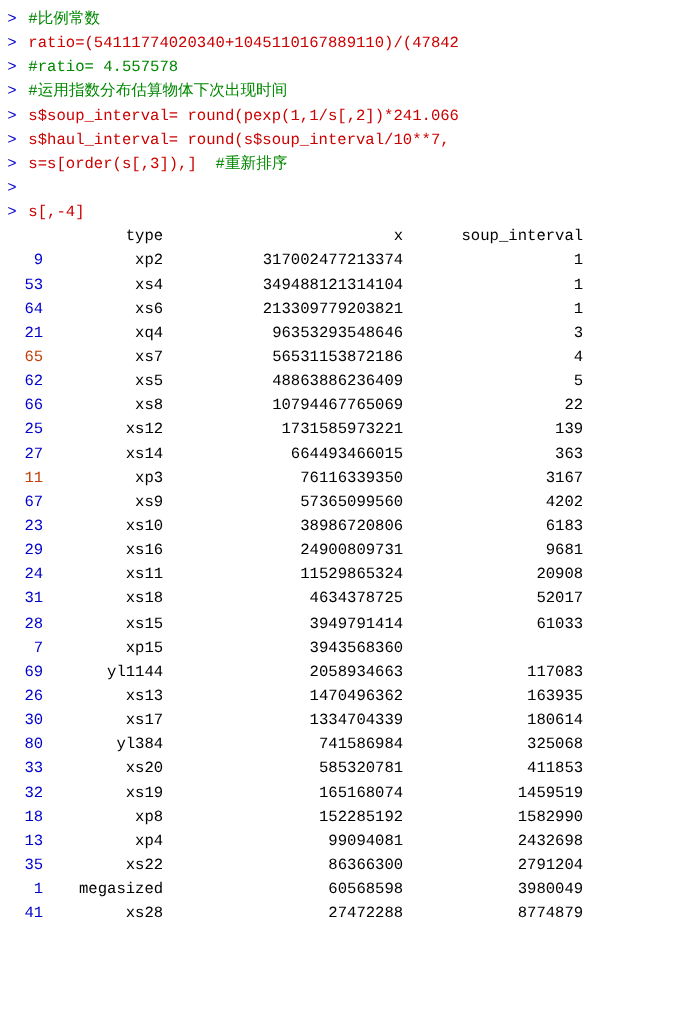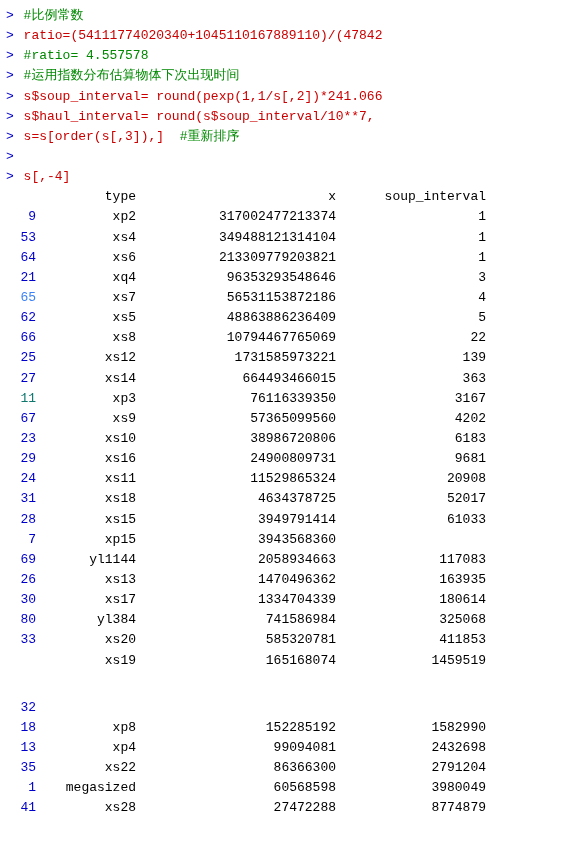--- a/index.html
+++ b/index.html
@@ -141,21 +141,21 @@
         <span class="col-x">213309779203821</span>
         <span class="col-soup">1</span>
       </div>
       <div class="table-row">
         <span class="col-idx" style="color: rgb(0, 0, 204); text-align: right;">21</span>
         <span class="col-type">xq4</span>
         <span class="col-x">96353293548646</span>
         <span class="col-soup">3</span>
       </div>
       <div class="table-row">
-        <span class="col-idx" style="color: #3b82f6;">65</span>
+        <span class="col-idx" style="color: #c2410c;">65</span>
         <span class="col-type">xs7</span>
         <span class="col-x">56531153872186</span>
         <span class="col-soup">4</span>
       </div>
       <div class="table-row">
         <span class="col-idx" style="color: rgb(0, 0, 204);">62</span>
         <span class="col-type">xs5</span>
         <span class="col-x">48863886236409</span>
         <span class="col-soup">5</span>
       </div>
@@ -171,21 +171,21 @@
         <span class="col-x">1731585973221</span>
         <span class="col-soup">139</span>
       </div>
       <div class="table-row">
         <span class="col-idx" style="color: rgb(0, 0, 204);">27</span>
         <span class="col-type">xs14</span>
         <span class="col-x">664493466015</span>
         <span class="col-soup">363</span>
       </div>
       <div class="table-row">
-        <span class="col-idx" style="color: #0f766e;">11</span>
+        <span class="col-idx" style="color: #c2410c;">11</span>
         <span class="col-type">xp3</span>
         <span class="col-x">76116339350</span>
         <span class="col-soup">3167</span>
       </div>
       <div class="table-row">
         <span class="col-idx" style="color: rgb(0, 0, 204);">67</span>
         <span class="col-type">xs9</span>
         <span class="col-x">57365099560</span>
         <span class="col-soup">4202</span>
       </div>
@@ -248,21 +248,21 @@
         <span class="col-x">741586984</span>
         <span class="col-soup">325068</span>
       </div>
       <div class="table-row">
         <span class="col-idx" style="color: rgb(0, 0, 204);">33</span>
         <span class="col-type">xs20</span>
         <span class="col-x">585320781</span>
         <span class="col-soup">411853</span>
       </div>
       <div class="table-row">
-        <span class="col-idx" style="color: rgb(0, 0, 204); margin-top: 47px;">32</span>
+        <span class="col-idx" style="color: rgb(0, 0, 204);">32</span>
         <span class="col-type">xs19</span>
         <span class="col-x">165168074</span>
         <span class="col-soup">1459519</span>
       </div>
       <div class="table-row">
         <span class="col-idx" style="color: rgb(0, 0, 204);">18</span>
         <span class="col-type">xp8</span>
         <span class="col-x">152285192</span>
         <span class="col-soup">1582990</span>
       </div>

